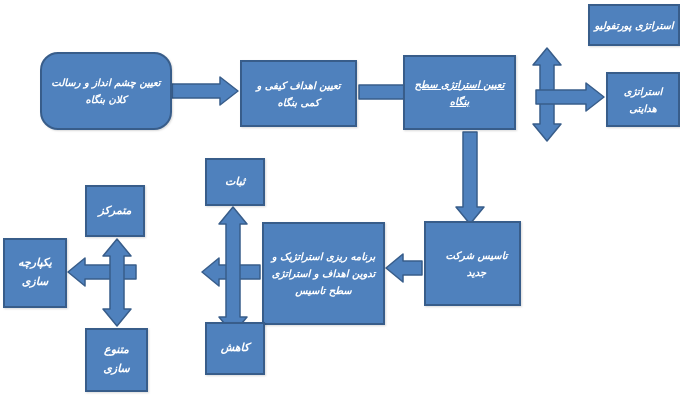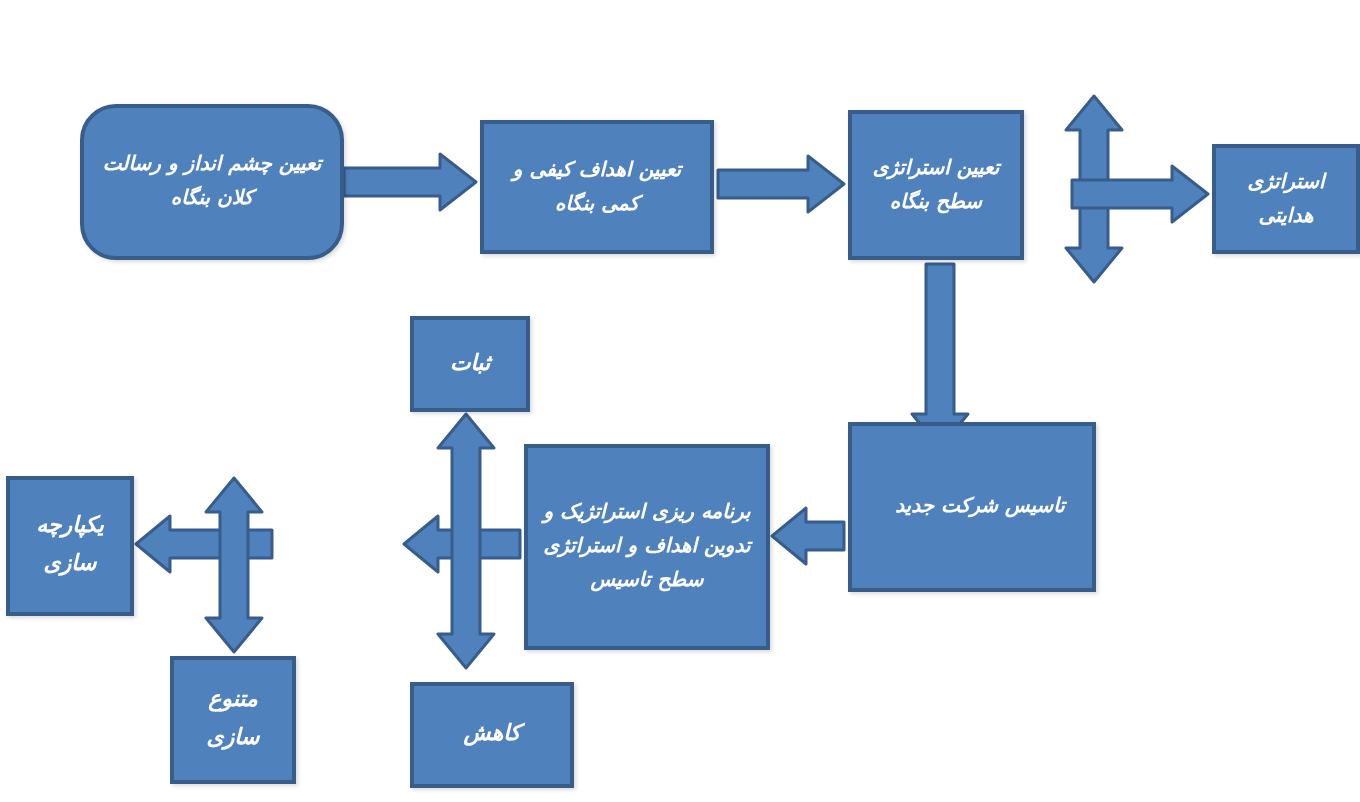--- a/index.html
+++ b/index.html
@@ -71,47 +71,53 @@
   </svg>
 
   <div class="box" style="left:40px; top:52px; width:132px; height:78px;border-radius:18px;">
     <span>تعیین چشم انداز و رسالت کلان بنگاه</span>
   </div>
 
   <div class="box" style="left:240px; top:60px; width:117px; height:67px;">
     <span>تعیین اهداف کیفی و کمی بنگاه</span>
   </div>
 
-  <div class="box" style="left:424px; top:55px; width:88px; height:75px;">
+  <div class="box" style="left:403px; top:55px; width:113px; height:75px;text-decoration:underline;">
     <span>تعیین استراتژی سطح بنگاه</span>
   </div>
 
+  <div class="box" style="left:588px; top:4px; width:92px; height:42px;">
+    <span>استراتژی پورتفولیو</span>
+  </div>
 
   <div class="box" style="left:606px; top:72px; width:74px; height:55px;">
     <span>استراتژی هدایتی</span>
   </div>
 
 
-  <div class="box" style="left:424px; top:211px; width:124px; height:85px;padding-left:12px;">
+  <div class="box" style="left:424px; top:221px; width:97px; height:85px;padding-left:12px;">
     <span>تاسیس شرکت جدید</span>
   </div>
 
   <div class="box" style="left:262px; top:222px; width:123px; height:103px;">
     <span>برنامه ریزی استراتژیک و تدوین اهداف و استراتژی سطح تاسیس</span>
   </div>
 
 
   <div class="box small" style="left:205px; top:158px; width:60px; height:48px;">
     <span>ثبات</span>
   </div>
 
-  <div class="box small" style="left:205px; top:341px; width:82px; height:53px;text-align:right;">
+  <div class="box small" style="left:205px; top:322px; width:60px; height:53px;text-align:right;">
     <span>کاهش</span>
   </div>
 
+  <div class="box small" style="left:85px; top:185px; width:60px; height:52px;">
+    <span>متمرکز</span>
+  </div>
 
   <div class="box small" style="left:3px; top:238px; width:64px; height:70px;">
     <span>یکپارچه سازی</span>
   </div>
 
   <div class="box small" style="left:85px; top:328px; width:63px; height:64px;">
     <span>متنوع سازی</span>
   </div>
 
 </div>

